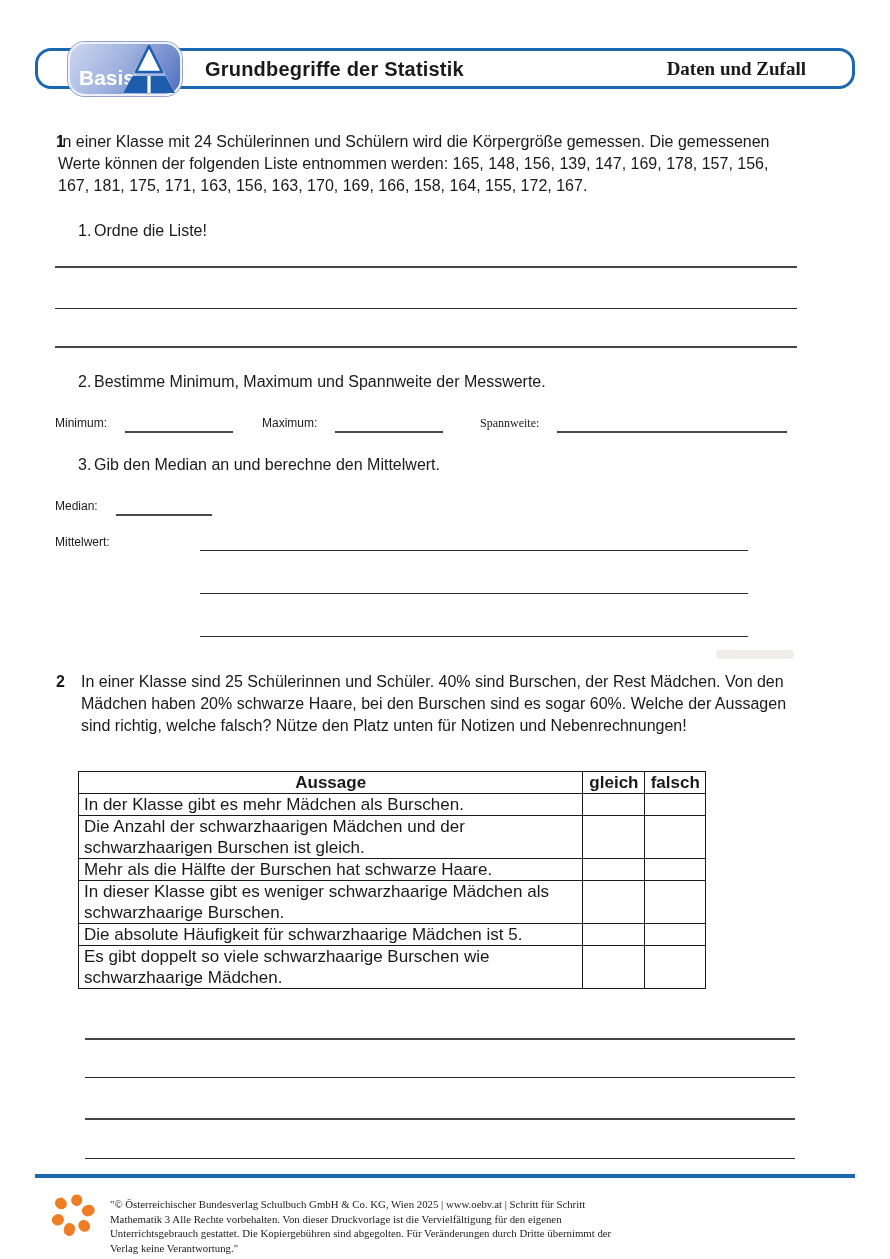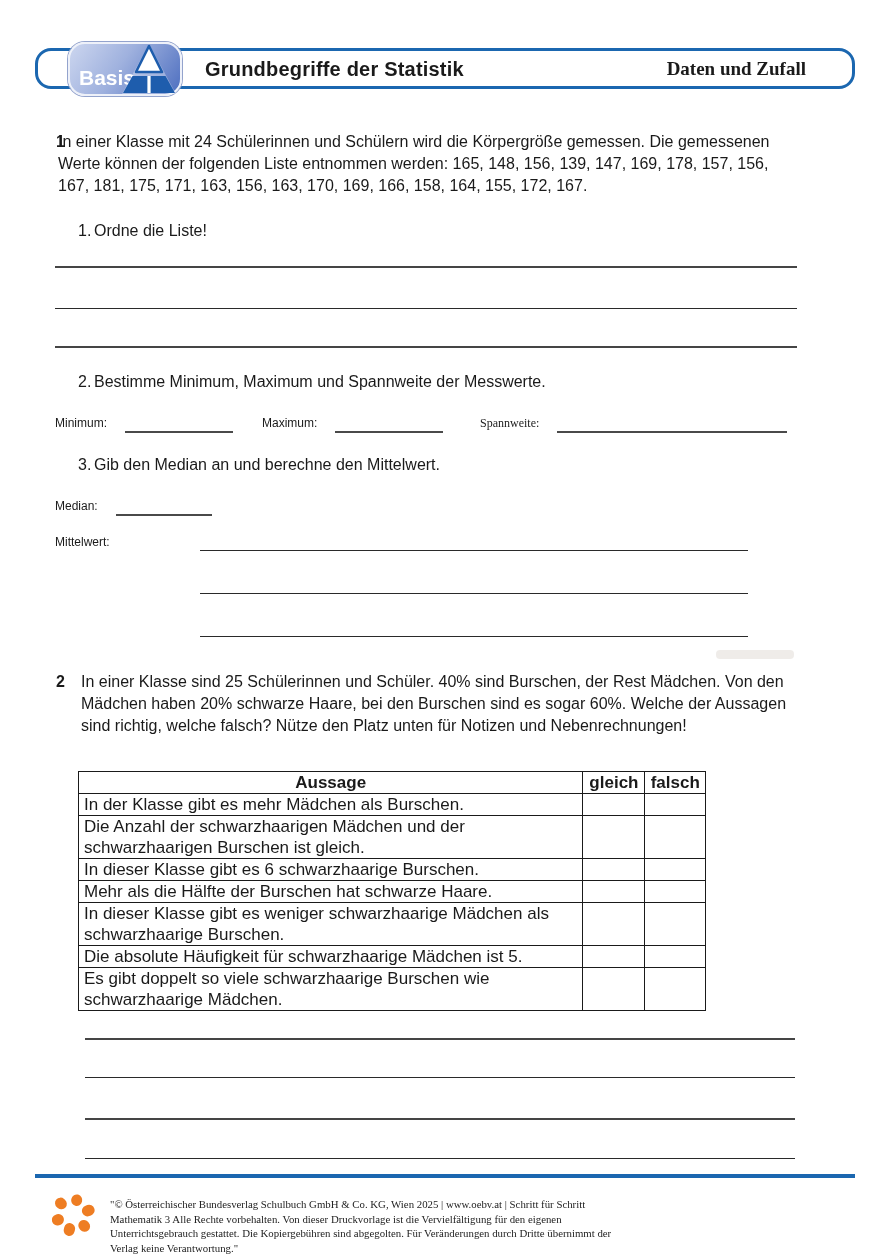--- a/index.html
+++ b/index.html
@@ -215,25 +215,20 @@
       </tr>
     </thead>
     <tbody>
       <tr>
         <td>In der Klasse gibt es mehr Mädchen als Burschen.</td>
         <td class="checkcell"></td>
         <td class="checkcell"></td>
       </tr>
       <tr>
         <td>Die Anzahl der schwarzhaarigen Mädchen und der schwarzhaarigen Burschen ist gleich.</td>
-        <td class="checkcell"></td>
-        <td class="checkcell"></td>
-      </tr>
-      <tr>
-        <td>In dieser Klasse gibt es 6 schwarzhaarige Burschen.</td>
         <td class="checkcell"></td>
         <td class="checkcell"></td>
       </tr>
       <tr>
         <td>Mehr als die Hälfte der Burschen hat schwarze Haare.</td>
         <td class="checkcell"></td>
         <td class="checkcell"></td>
       </tr>
       <tr>
         <td>In dieser Klasse gibt es weniger schwarzhaarige Mädchen als schwarzhaarige Burschen.</td>

